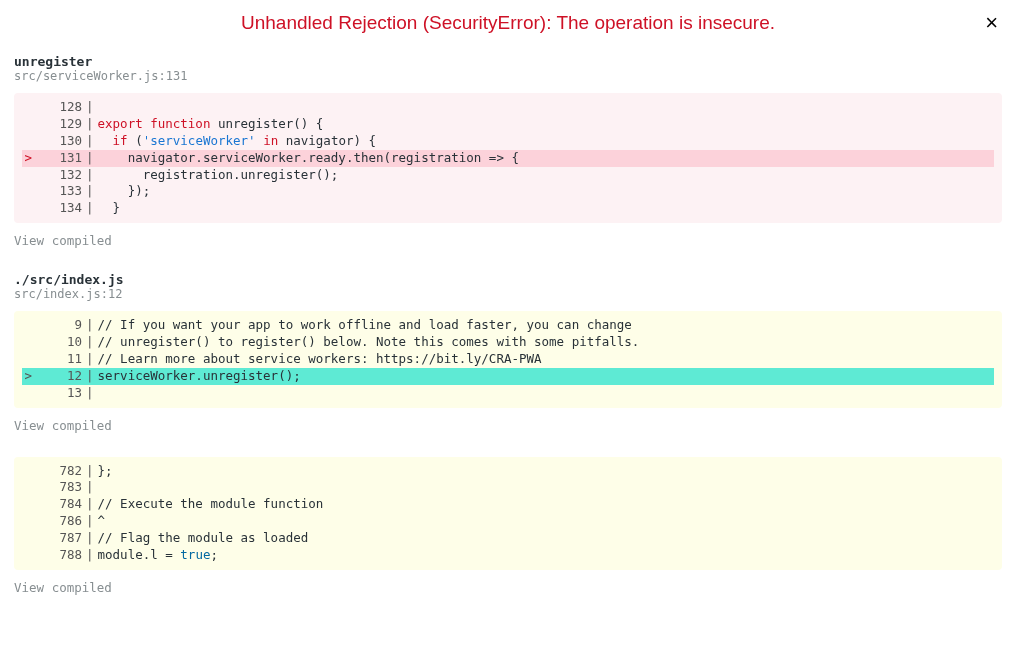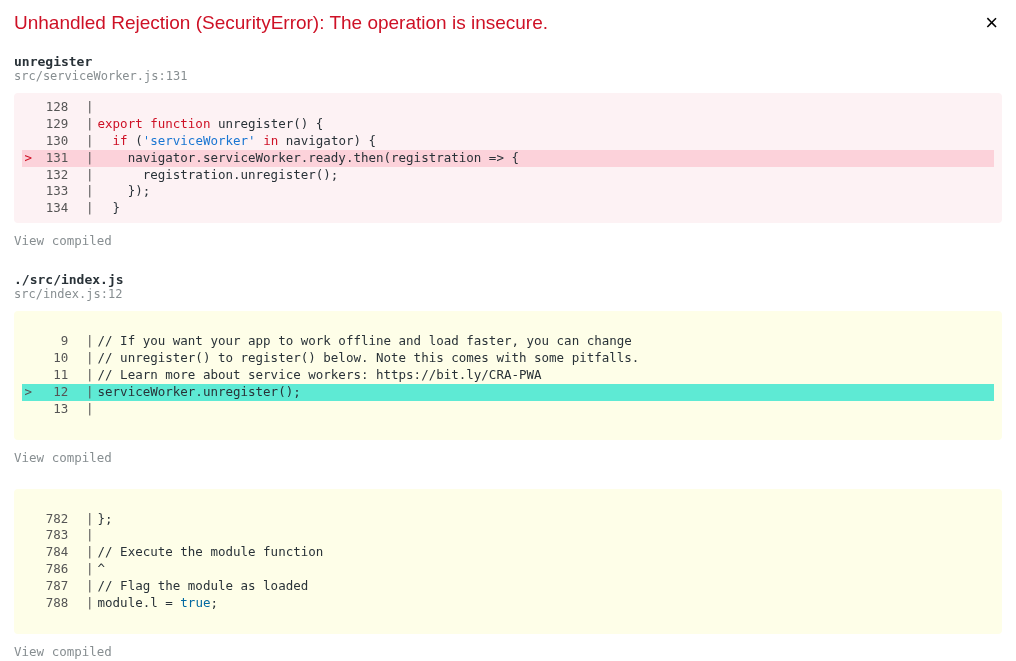--- a/index.html
+++ b/index.html
@@ -9,20 +9,21 @@
     color: #293238;
     padding: 12px 14px;
     font-size: 13px;
   }
   .title {
     color: #ce1126;
     font-size: 19px;
     font-weight: normal;
     margin-bottom: 20px;
     font-family: -apple-system, BlinkMacSystemFont, "Segoe UI", sans-serif;
+    text-align: center;
   }
   .close-btn {
     position: absolute;
     top: 12px;
     right: 18px;
     font-size: 22px;
     color: #000;
     cursor: pointer;
     font-family: sans-serif;
     line-height: 1;
@@ -44,33 +45,33 @@
     background: #fdf2f4;
     padding: 6px 8px;
     border-radius: 4px;
     font-family: Consolas, Menlo, monospace;
     white-space: pre;
     line-height: 1.35;
     font-size: 12.5px;
   }
   .code-yellow {
     background: #fefee8;
-    padding: 22px 8px;
+    padding: 6px 8px;
     border-radius: 4px;
     font-family: Consolas, Menlo, monospace;
     white-space: pre;
     line-height: 1.35;
     font-size: 12.5px;
   }
   .hl-pink { background: #fcd2da; display: block; }
   .hl-yellow { background: #5eead4; display: block; }
   .t-red { color: #ce1126; }
   .t-blue { color: #1976d2; }
   .t-green { color: #0369a1; }
-  .gutter { display: inline-block; width: 50px; text-align: center; color: #555; }
+  .gutter { display: inline-block; width: 50px; text-align: right; color: #555; }
   .caret { display: inline-block; width: 10px; color: #ce1126; text-align: right; }
   .caret-y { display: inline-block; width: 10px; color: #555; text-align: right; }
   .pipe { color: #555; padding: 0 4px; }
   .link {
     font-family: Consolas, Menlo, monospace;
     color: #878e91;
     font-size: 12.5px;
     margin: 10px 0 24px;
     cursor: pointer;
   }

